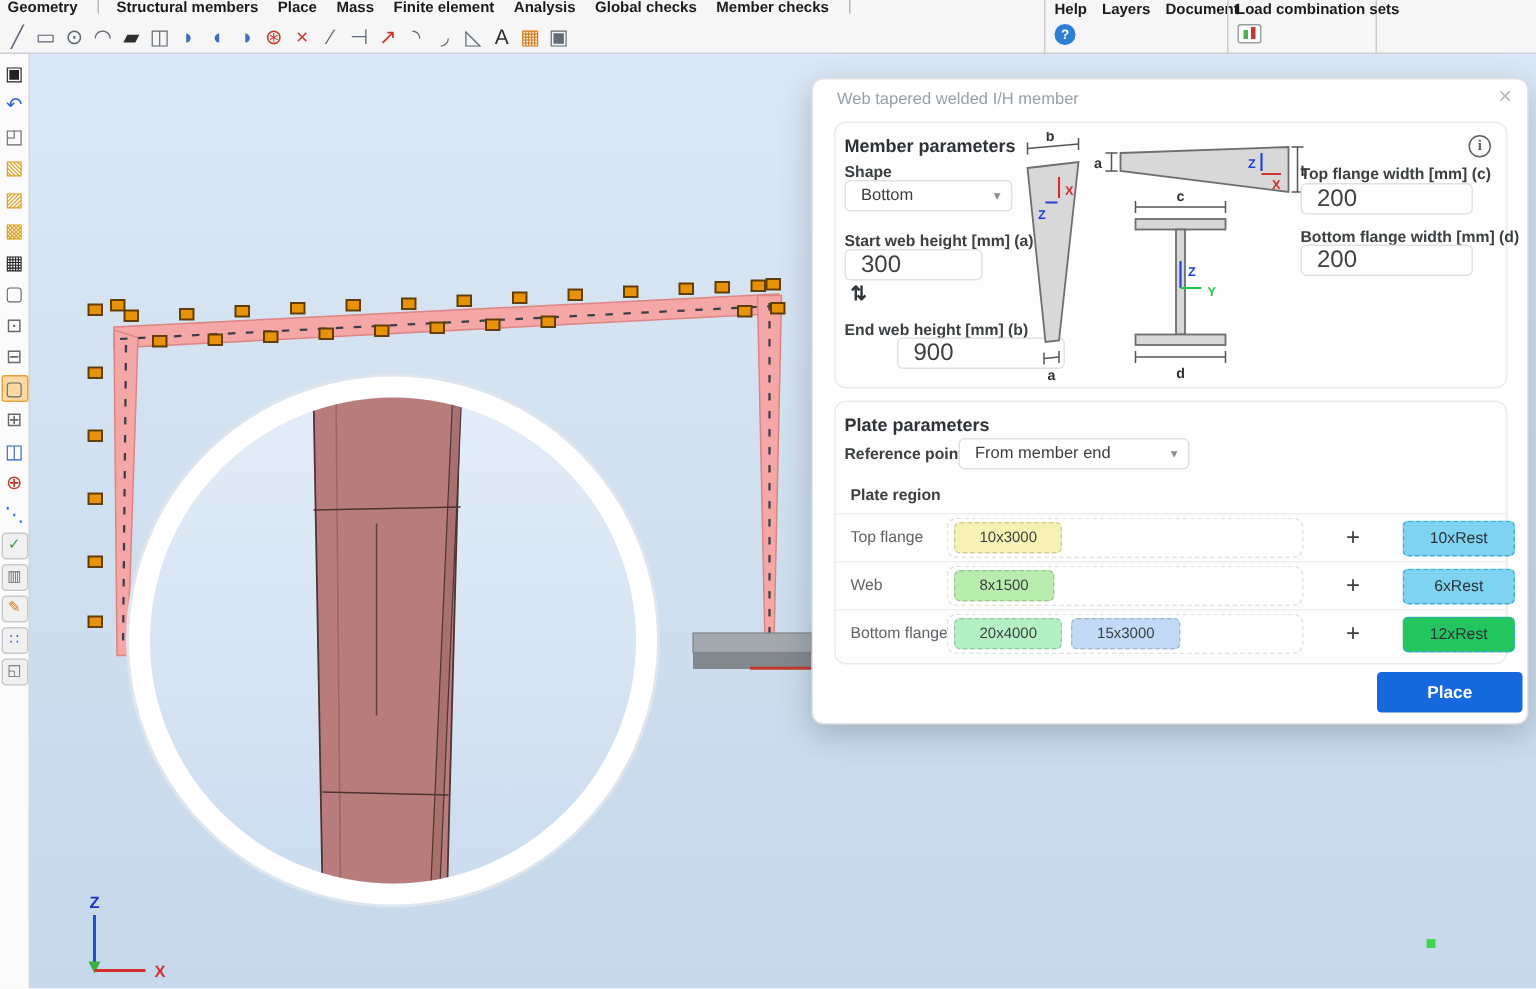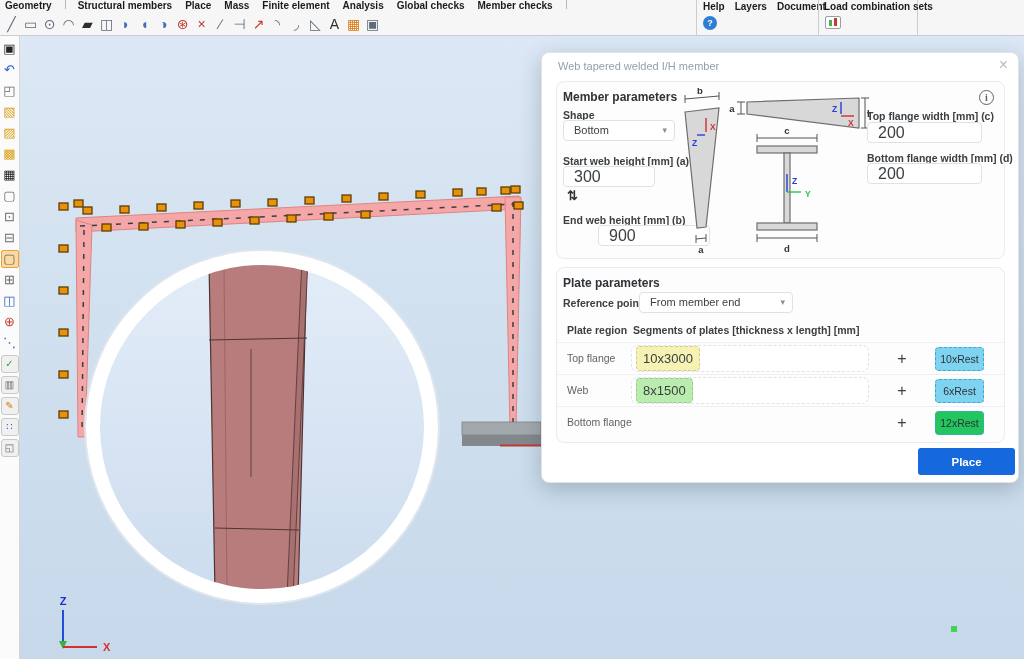--- a/index.html
+++ b/index.html
@@ -48,23 +48,23 @@
   .fsel .caret{position:absolute;right:7px;top:0;color:#8a8f94;font-size:9px}
   .info{position:absolute;right:10px;top:8px;width:15px;height:15px;border:1.5px solid #5f6368;border-radius:50%;color:#5f6368;font-size:10px;font-weight:700;text-align:center;line-height:13px;font-family:"Liberation Serif",serif}
   .swap{position:absolute;left:10px;top:106px;font-size:13px;font-weight:700;color:#2f3337}
   #card1{top:28px;height:178px}
   #card2{top:214px;height:176px}
   .phead{position:absolute;left:0;top:52px;width:100%;height:22px}
   .prows{position:absolute;left:0;top:74px;width:100%}
   .prow{position:relative;height:32px;border-top:1px solid #f0f0f0}
   .prow .region{position:absolute;left:10px;top:9px;font-size:10.5px;color:#5f6368}
   .segfield{position:absolute;left:74px;top:2px;width:238px;height:27px;border:1px dashed #e2e2e2;border-radius:7px;background:#fff;display:flex;align-items:center;padding-left:4px}
-  .chip{display:inline-block;padding:4px 6px;border-radius:4px;border:1px dashed rgba(0,0,0,.16);font-size:13px;color:#3c4043;margin-right:6px;white-space:nowrap}
+  .chip{display:inline-block;padding:4px 16px;border-radius:4px;border:1px dashed rgba(0,0,0,.16);font-size:10px;color:#3c4043;margin-right:6px;white-space:nowrap}
   .plusbtn{position:absolute;left:332px;top:4px;width:26px;height:24px;font-size:16px;color:#3c4043;text-align:center;line-height:24px;cursor:default}
-  .rest{position:absolute;left:378px;top:4px;width:49px;height:24px;border-radius:4px;border:1px dashed #3aa7d4;font-size:10.5px;color:#2f3337;text-align:center;line-height:22px}
+  .rest{position:absolute;left:378px;top:4px;width:75px;height:24px;border-radius:4px;border:1px dashed #3aa7d4;font-size:10.5px;color:#2f3337;text-align:center;line-height:22px}
   .place{position:absolute;left:376px;top:395px;width:97px;height:27px;background:#1668dd;border:none;border-radius:3px;color:#fff;font-size:11.5px;font-weight:600;font-family:"Liberation Sans",sans-serif;cursor:default}
 
   
   .dim{stroke:#555;stroke-width:1}
   .dimt{font-size:9.5px;font-weight:700;fill:#333}
   .axr{font-size:8.5px;font-weight:700;fill:#d32f2f}
   .axb{font-size:8.5px;font-weight:700;fill:#2440d8}
   .axg{font-size:8.5px;font-weight:700;fill:#27c447}
   .shape{fill:#d8d8d8;stroke:#6e6e6e;stroke-width:1.2}
   .nd{fill:#e8920a;stroke:#5f3c05;stroke-width:1.3}
@@ -313,21 +313,20 @@
   <div class="card" id="card2">
     <h3>Plate parameters</h3>
     <div class="flabel" style="left:6px;top:29px">Reference point</div>
     <div class="fsel" style="left:82px;top:24px;width:154px">
       <span>From member end</span>
       <span class="caret">▾</span>
     </div>
 
     <div class="phead">
       <div class="flabel" style="left:10px;top:4px">Plate region</div>
-      <div class="flabel" style="left:76px;top:4px">Segments of plates [thickness x length] [mm]</div>
     </div>
 
     <div class="prows">
       <div class="prow">
         <div class="region">Top flange</div>
         <div class="segfield">
           <span class="chip" style="background-color: rgb(246, 242, 179);">10x3000</span>
         </div>
         <div class="plusbtn">+</div>
         <div class="rest" style="background-color: rgb(126, 211, 240);">10xRest</div>
@@ -335,20 +334,24 @@
       <div class="prow">
         <div class="region">Web</div>
         <div class="segfield">
           <span class="chip" style="background-color: rgb(185, 237, 173);">8x1500</span>
         </div>
         <div class="plusbtn">+</div>
         <div class="rest" style="background-color: rgb(126, 211, 240);">6xRest</div>
       </div>
       <div class="prow">
         <div class="region">Bottom flange</div>
+        <div class="segfield">
+          <span class="chip" style="background-color: rgb(179, 241, 197);">20x4000</span>
+          <span class="chip" style="background-color: rgb(194, 218, 245);">15x3000</span>
+        </div>
         <div class="plusbtn">+</div>
         <div class="rest" style="background-color: #22c55e;">12xRest</div>
       </div>
     </div>
   </div>
 
   <button class="place">Place</button>
 </div>
 
 </body></html>

